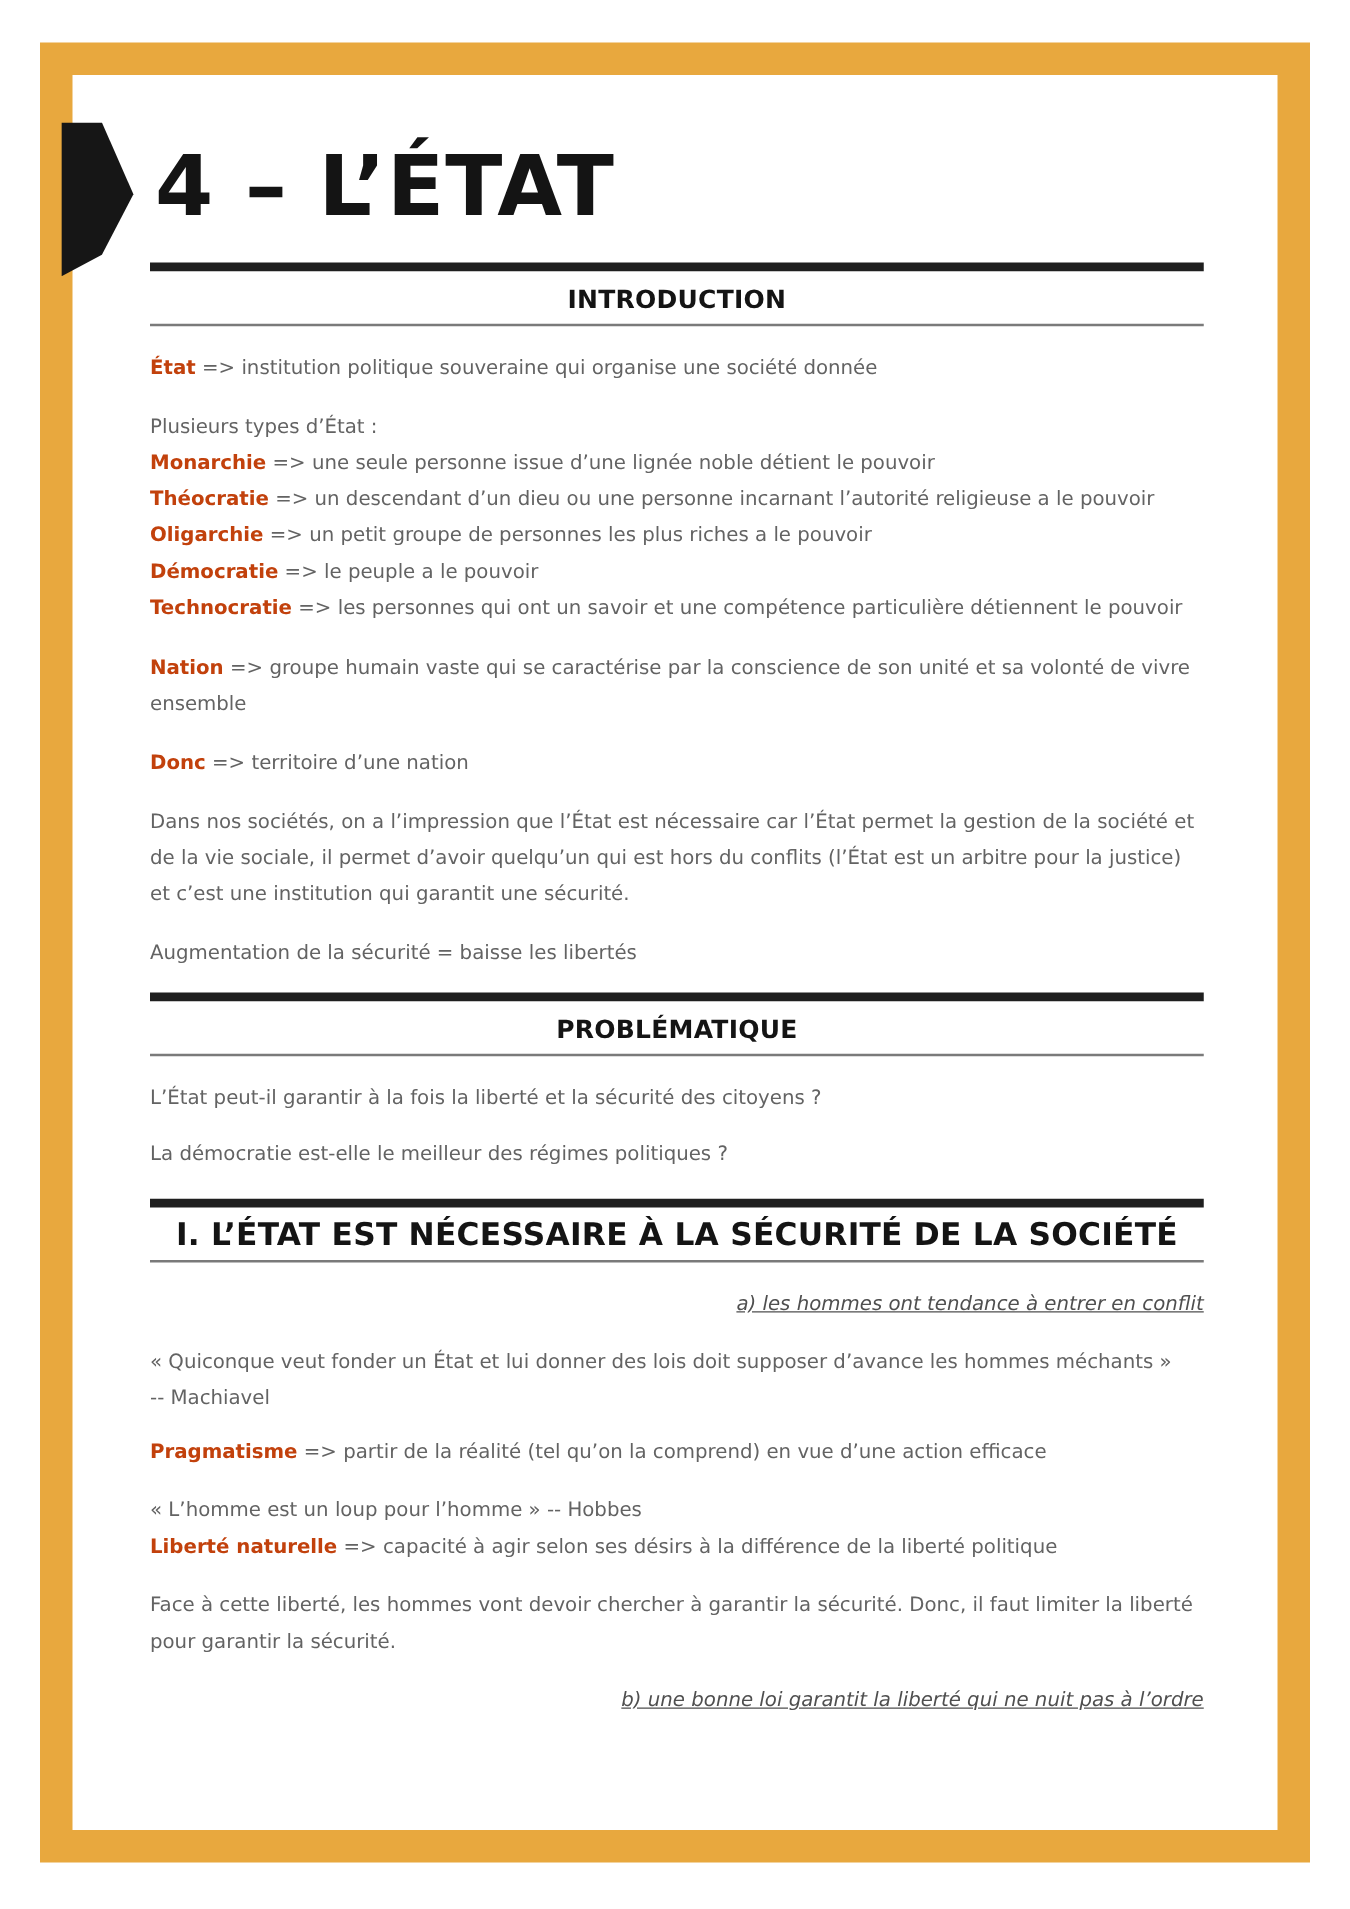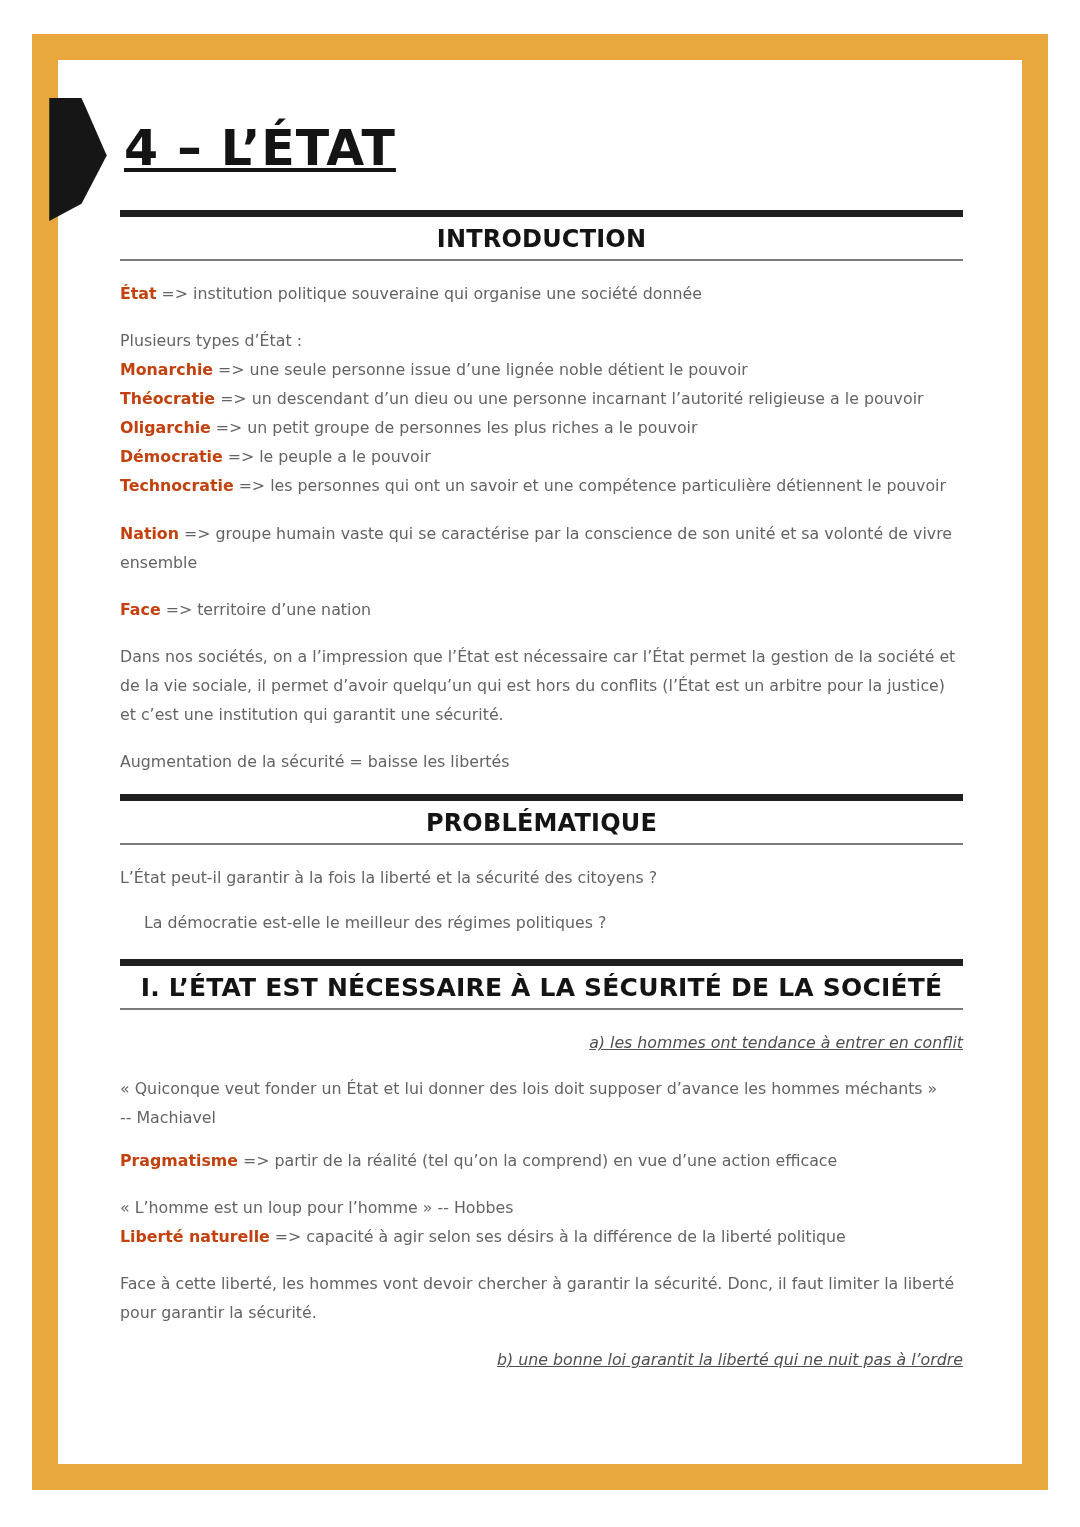--- a/index.html
+++ b/index.html
@@ -40,38 +40,37 @@
     left: 120px;
     top: 88px;
     width: 843px;
     z-index: 2;
     color: #636363;
     font-size: 15.8px;
     line-height: 29px;
   }
   h1.chapter {
     margin: 30px 0 0 4px;
-    font-size: 49px;
+    font-size: 67px;
     line-height: 62px;
     font-weight: bold;
     color: #141414;
     letter-spacing: 1px;
-    text-decoration: underline;
   }
   .sec {
     border-top: 7px solid #1f1f1f;
     border-bottom: 2px solid #7a7a7a;
     margin: 0 0 18px 0;
   }
   .sec.first { margin-top: 30px; }
   .sec h2 {
     margin: 0;
     padding: 9px 0 7px 0;
     text-align: center;
-    font-size: 24px;
+    font-size: 20px;
     line-height: 26px;
     font-weight: bold;
     color: #141414;
     letter-spacing: 0.2px;
   }
   .sec.part h2 { font-size: 25px; }
   p { margin: 0 0 18px 0; }
   p.tight { margin: 0; }
   p.lastof { margin: 0 0 19px 0; }
   b.term {
@@ -114,32 +113,32 @@
 
     <p class="tight">Plusieurs types d’État :</p>
     <p class="tight"><b class="term">Monarchie</b> <span>=&gt;</span> <span>une seule personne issue d’une lignée noble détient le pouvoir</span></p>
     <p class="tight"><b class="term">Théocratie</b> <span>=&gt;</span> <span>un descendant d’un dieu ou une personne incarnant l’autorité religieuse a le pouvoir</span></p>
     <p class="tight"><b class="term">Oligarchie</b> <span>=&gt;</span> <span>un petit groupe de personnes les plus riches a le pouvoir</span></p>
     <p class="tight"><b class="term">Démocratie</b> <span>=&gt;</span> <span>le peuple a le pouvoir</span></p>
     <p class="lastof"><b class="term">Technocratie</b> <span>=&gt;</span> <span>les personnes qui ont un savoir et une compétence particulière détiennent le pouvoir</span></p>
 
     <p><b class="term">Nation</b> <span>=&gt;</span> <span>groupe humain vaste qui se caractérise par la conscience de son unité et sa volonté de vivre ensemble</span></p>
 
-    <p><b class="term">Face</b> <span>=&gt;</span> <span>territoire d’une nation</span></p>
+    <p><b class="term">Donc</b> <span>=&gt;</span> <span>territoire d’une nation</span></p>
 
     <p>Dans nos sociétés, on a l’impression que l’État est nécessaire car l’État permet la gestion de la société et de la vie sociale, il permet d’avoir quelqu’un qui est hors du conflits (l’État est un arbitre pour la justice) et c’est une institution qui garantit une sécurité.</p>
 
     <p>Augmentation de la sécurité = baisse les libertés</p>
 
     <div class="sec">
       <h2>PROBLÉMATIQUE</h2>
     </div>
 
     <p class="gap-before" style="margin-bottom:16px;">L’État peut-il garantir à la fois la liberté et la sécurité des citoyens ?</p>
-    <p style="margin-bottom:22px;margin-left:24px;">La démocratie est-elle le meilleur des régimes politiques ?</p>
+    <p style="margin-bottom:22px;">La démocratie est-elle le meilleur des régimes politiques ?</p>
 
     <div class="sec part">
       <h2>I. L’ÉTAT EST NÉCESSAIRE À LA SÉCURITÉ DE LA SOCIÉTÉ</h2>
     </div>
 
     <p class="subhead gap-before">a) les hommes ont tendance à entrer en conflit</p>
 
     <p class="tight">« Quiconque veut fonder un État et lui donner des lois doit supposer d’avance les hommes méchants »</p>
     <p class="quote-author">-- Machiavel</p>
 

